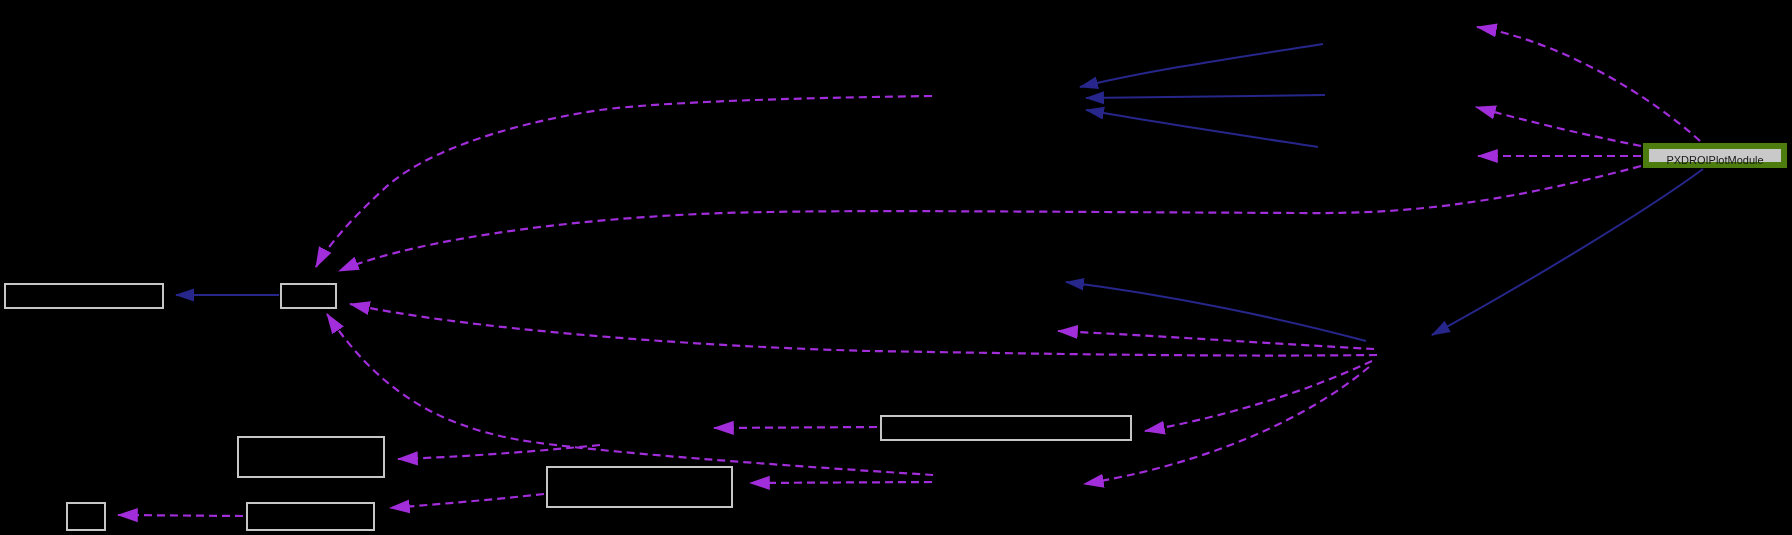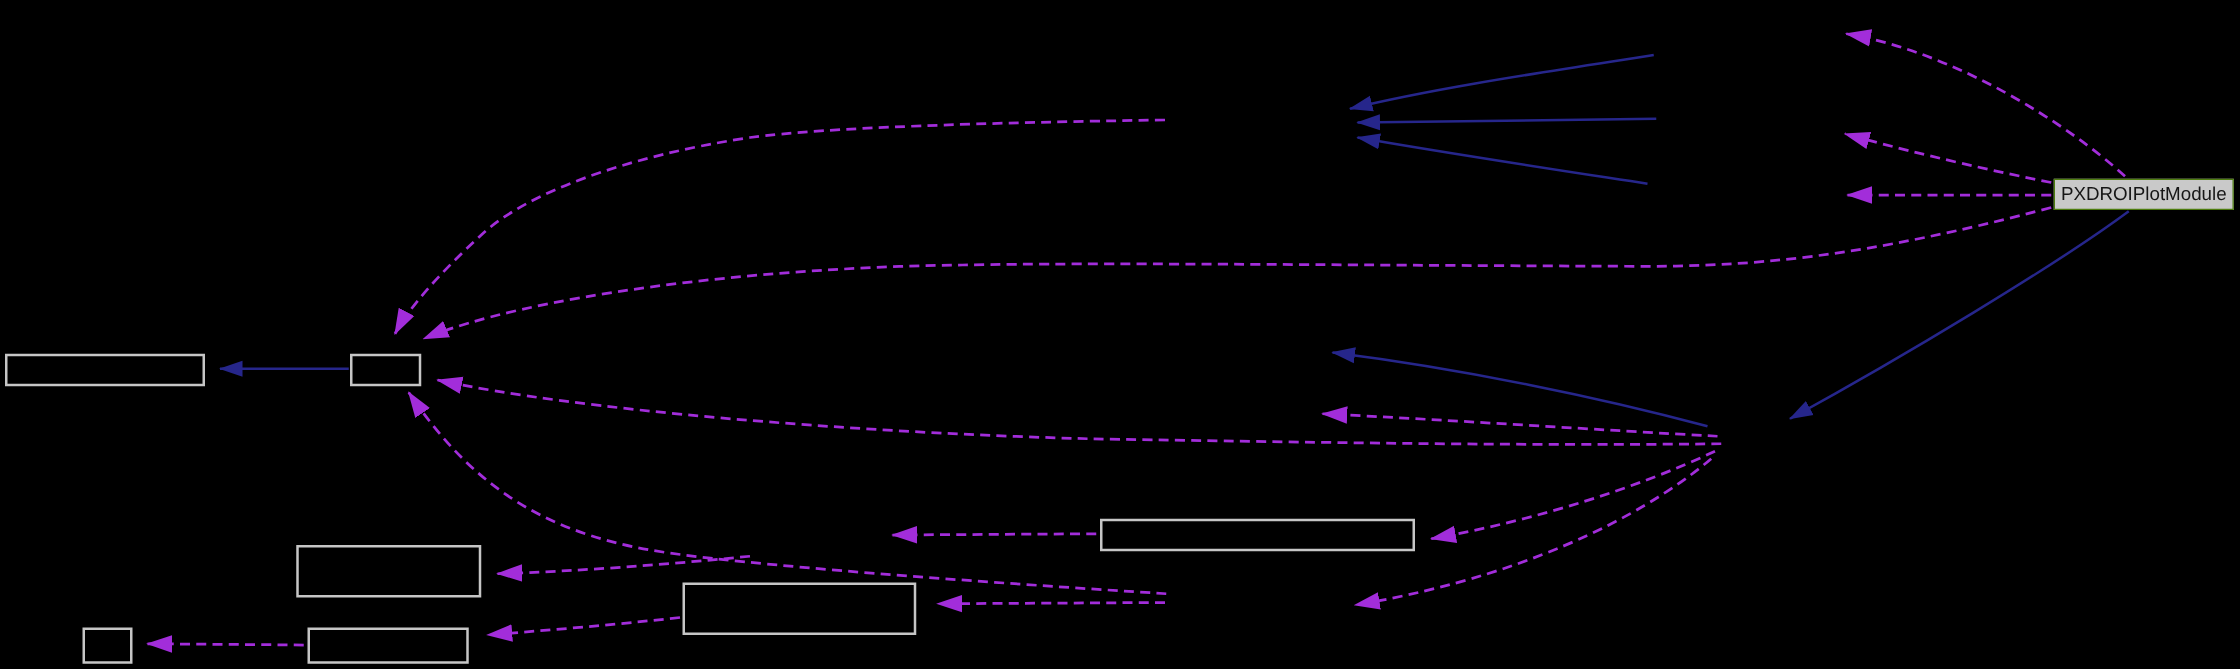--- a/index.html
+++ b/index.html
@@ -19,23 +19,23 @@
     width: 1792px; height: 535px;
   }
   .node {
     position: absolute;
     border: 2px solid #c6c6c6;
     background: #000;
     box-sizing: border-box;
   }
   .node.labeled {
     background: #c9c9c9;
-    border: 1px solid #4d7c0f;
+    border: 6px solid #4d7c0f;
     color: #161616;
-    font-size: 15px;
+    font-size: 11px;
     line-height: 23px;
     text-align: center;
     white-space: nowrap;
   }
   
   .nA { left:   4px; top: 283px; width: 160px; height: 26px; }
   .nB { left: 280px; top: 283px; width:  57px; height: 26px; }
   .nC { left: 237px; top: 436px; width: 148px; height: 42px; }
   .nD { left: 246px; top: 502px; width: 129px; height: 29px; }
   .nE { left:  66px; top: 502px; width:  40px; height: 29px; }

